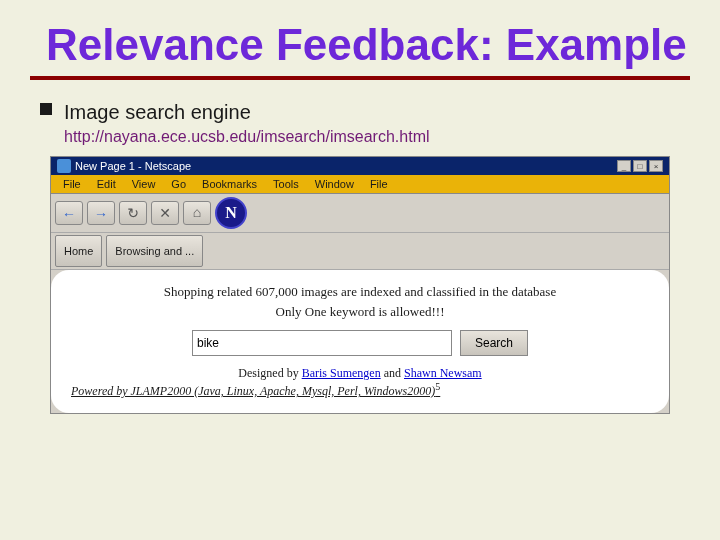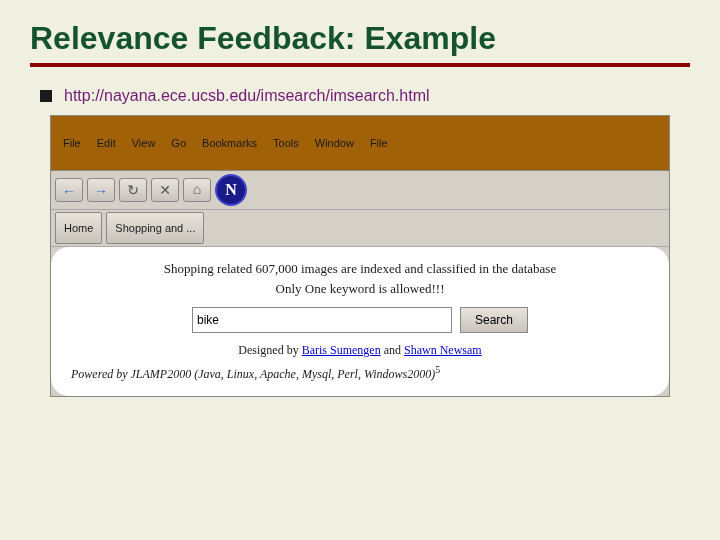--- a/index.html
+++ b/index.html
@@ -15,25 +15,26 @@
 
     .slide-container {
       width: 720px;
       height: 540px;
       background: #f0f0e0;
       padding: 20px 30px;
       position: relative;
     }
 
     .slide-title {
-      font-size: 32px;
+      font-size: 44px;
       font-weight: bold;
-      color: #14532d;
+      color: #6d28d9;
       margin-bottom: 6px;
       font-family: Arial, Helvetica, sans-serif;
+      margin-left: 16px;
     }
 
     .title-underline {
       height: 4px;
       background: #8b0000;
       margin-bottom: 18px;
       width: 100%;
     }
 
     .bullet-section {
@@ -112,25 +113,25 @@
       border: 1px solid #888;
       font-size: 8px;
       display: flex;
       align-items: center;
       justify-content: center;
       cursor: pointer;
       color: #333;
     }
 
     .browser-menubar {
-      background: #a16207;
+      background: #eab308;
       border-bottom: 1px solid #888;
       display: flex;
       gap: 0;
-      padding: 20px 4px;
+      padding: 2px 4px;
       font-size: 11px;
       font-family: Arial, sans-serif;
     }
 
     .menu-item {
       padding: 1px 8px;
       color: #1a1a1a;
       cursor: pointer;
     }
 
@@ -258,46 +259,58 @@
     }
 
     .designed-link {
       color: #0000cc;
       text-decoration: underline;
     }
 
     .powered-by {
       font-style: italic;
       font-size: 12px;
-      margin-top: 6px;
+      text-decoration: underline;
     }
 
     .footnote-num {
       font-style: normal;
       font-size: 10px;
       vertical-align: super;
     }
   </style>
 </head>
 <body>
 
 <div class="slide-container">
 
   <h1 class="slide-title">Relevance Feedback: Example</h1>
   <div class="title-underline"></div>
 
   <div class="bullet-section">
     <div class="bullet-square"></div>
     <div>
+      <div class="bullet-text">Image search engine</div>
       <div class="bullet-subtext">http://nayana.ece.ucsb.edu/imsearch/imsearch.html</div>
     </div>
   </div>
 
   <div class="browser-window">
 
+    <div class="browser-titlebar">
+      <div class="browser-titlebar-left">
+        <div class="browser-titlebar-icon"></div>
+        <span>New Page 1 - Netscape</span>
+      </div>
+      <div class="browser-titlebar-buttons">
+        <div class="win-btn">_</div>
+        <div class="win-btn">□</div>
+        <div class="win-btn">×</div>
+      </div>
+    </div>
 
     <div class="browser-menubar">
       <span class="menu-item">File</span>
       <span class="menu-item">Edit</span>
       <span class="menu-item">View</span>
       <span class="menu-item">Go</span>
       <span class="menu-item">Bookmarks</span>
       <span class="menu-item">Tools</span>
       <span class="menu-item">Window</span>
       <span class="menu-item">File</span>
@@ -307,21 +320,21 @@
       <div class="nav-btn arrow-left">←</div>
       <div class="nav-btn arrow-right">→</div>
       <div class="nav-btn">↻</div>
       <div class="nav-btn">✕</div>
       <div class="nav-btn">⌂</div>
       <div class="netscape-icon">N</div>
     </div>
 
     <div class="browser-navbar">
       <div class="nav-link-btn">Home</div>
-      <div class="nav-link-btn">Shopping and ...</div>
+      <div class="nav-link-btn">Browsing and ...</div>
     </div>
 
     <div class="browser-content">
       <div class="content-text-center">Shopping related 607,000 images are indexed and classified in the database</div>
       <div class="content-text-center">Only One keyword is allowed!!!</div>
 
       <div class="search-row">
         <input class="search-input-field" type="text" value="bike" style="">
         <button class="search-button">Search</button>
       </div>

